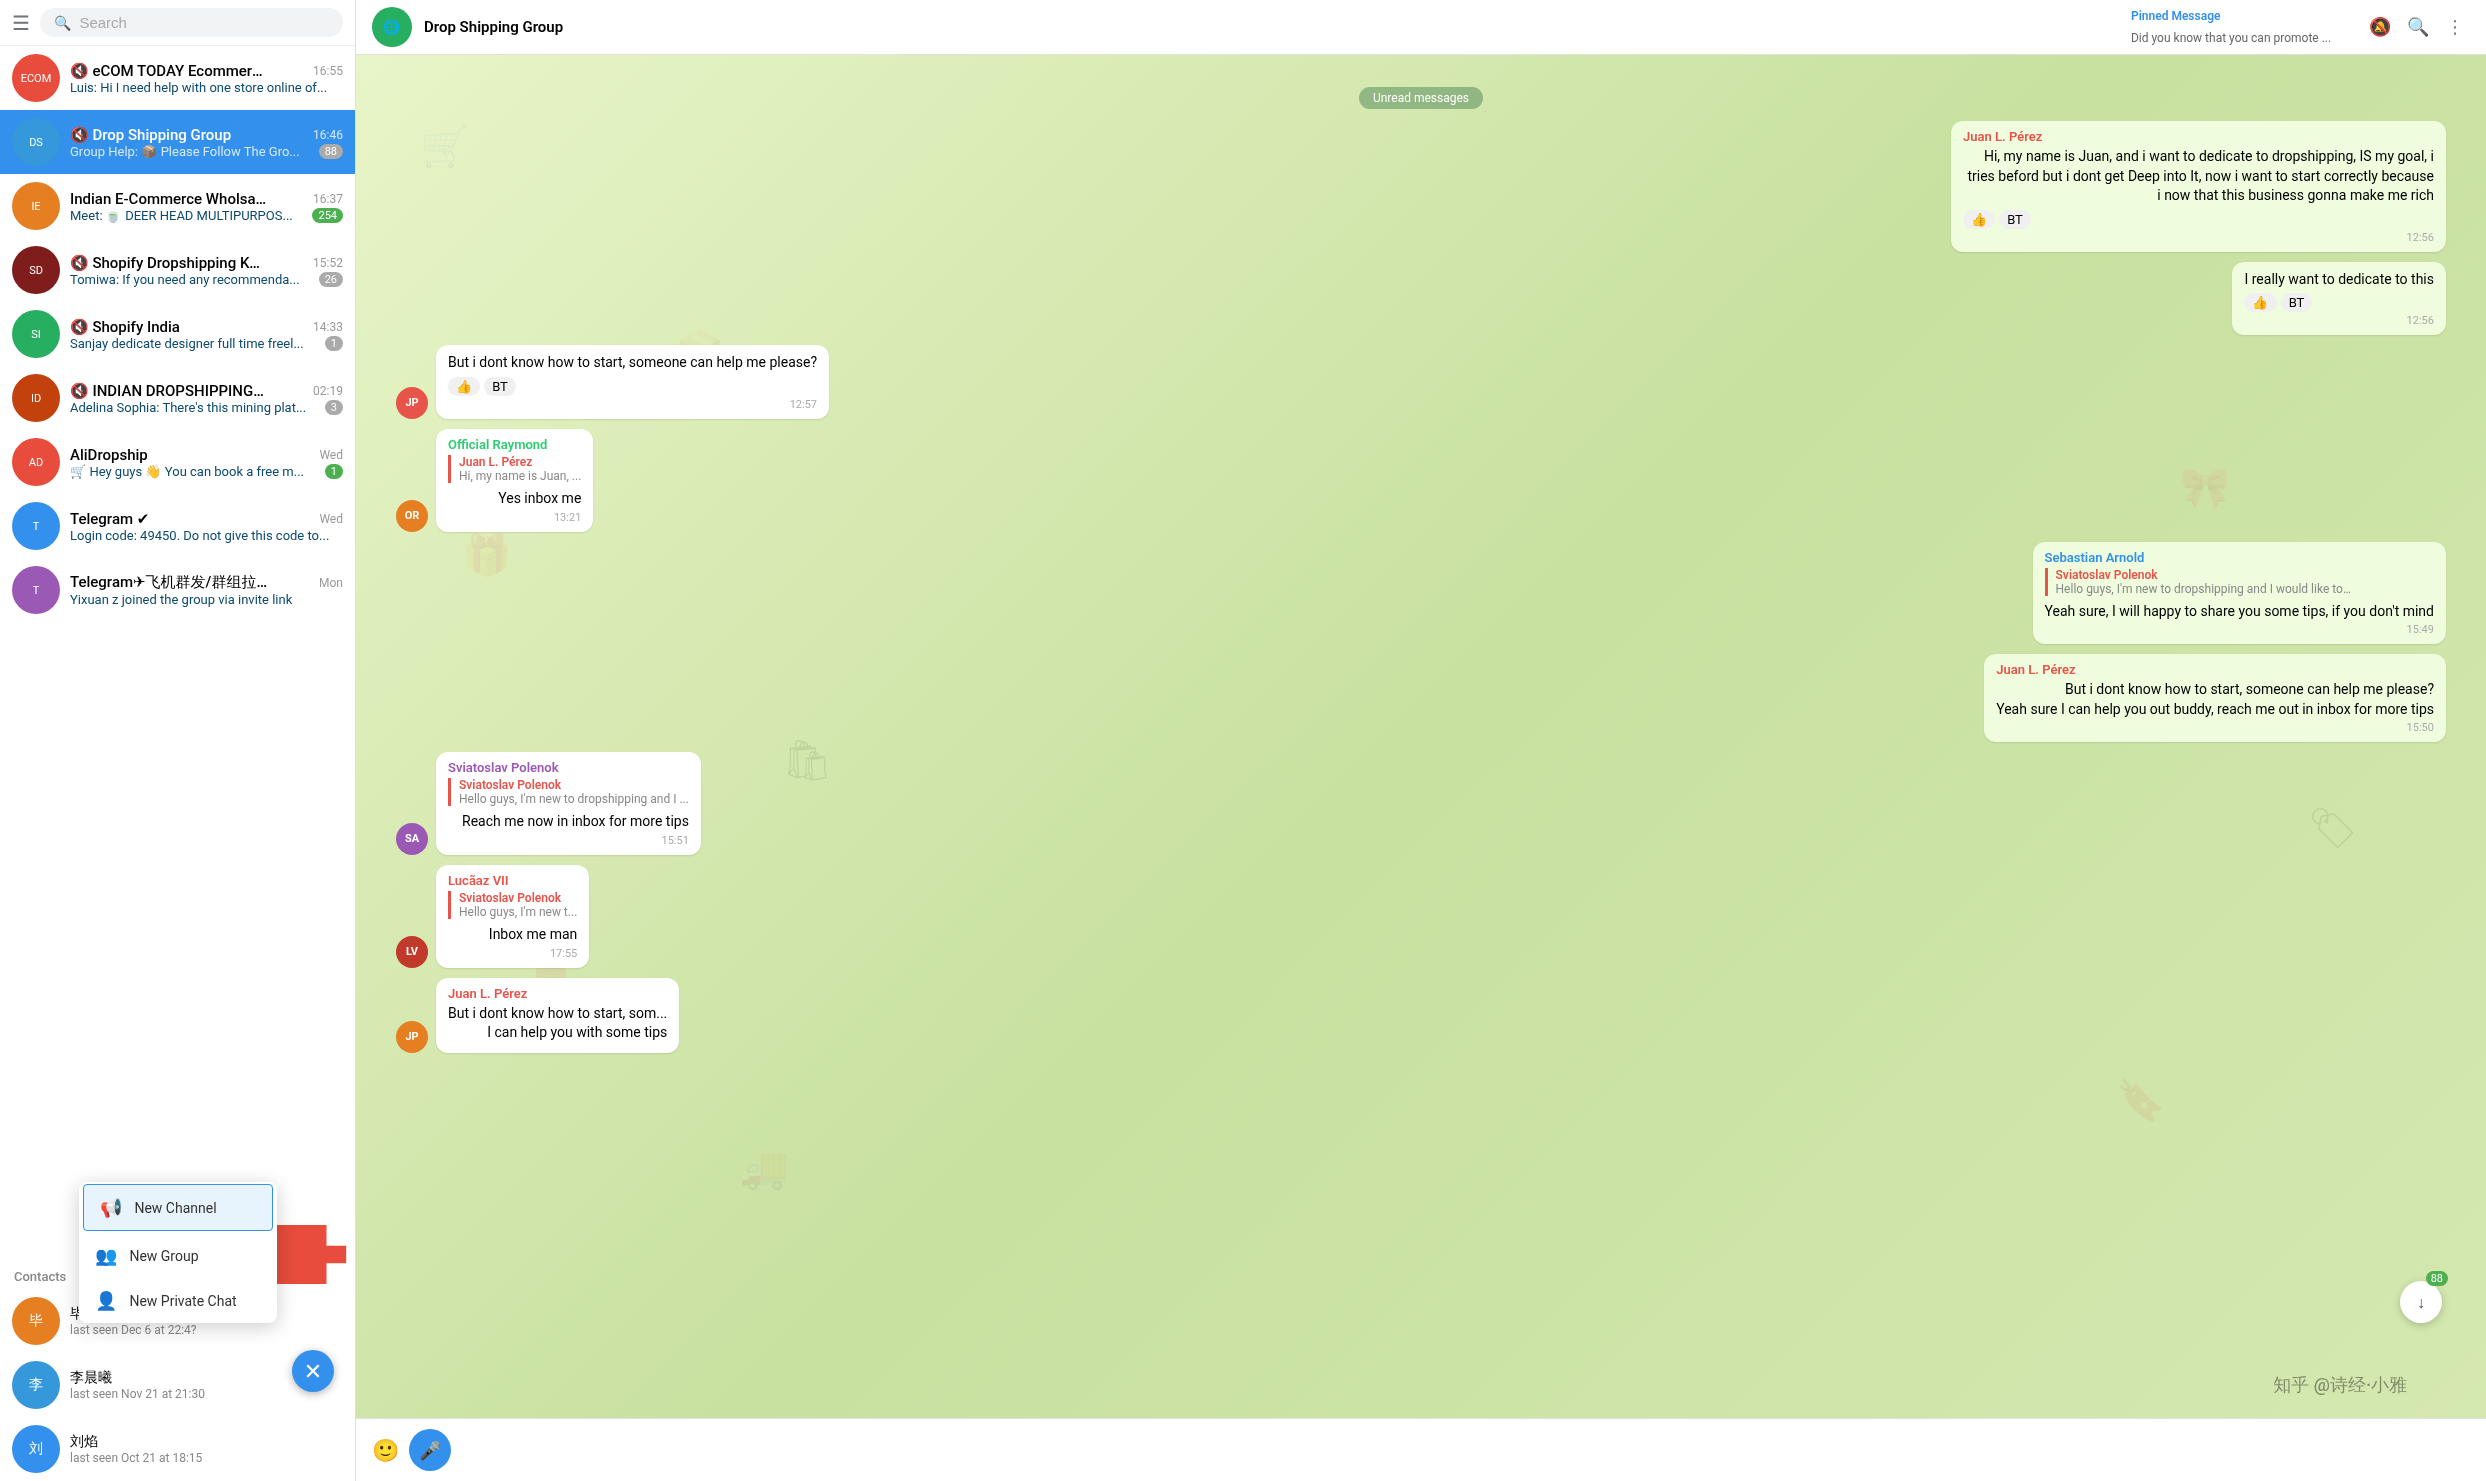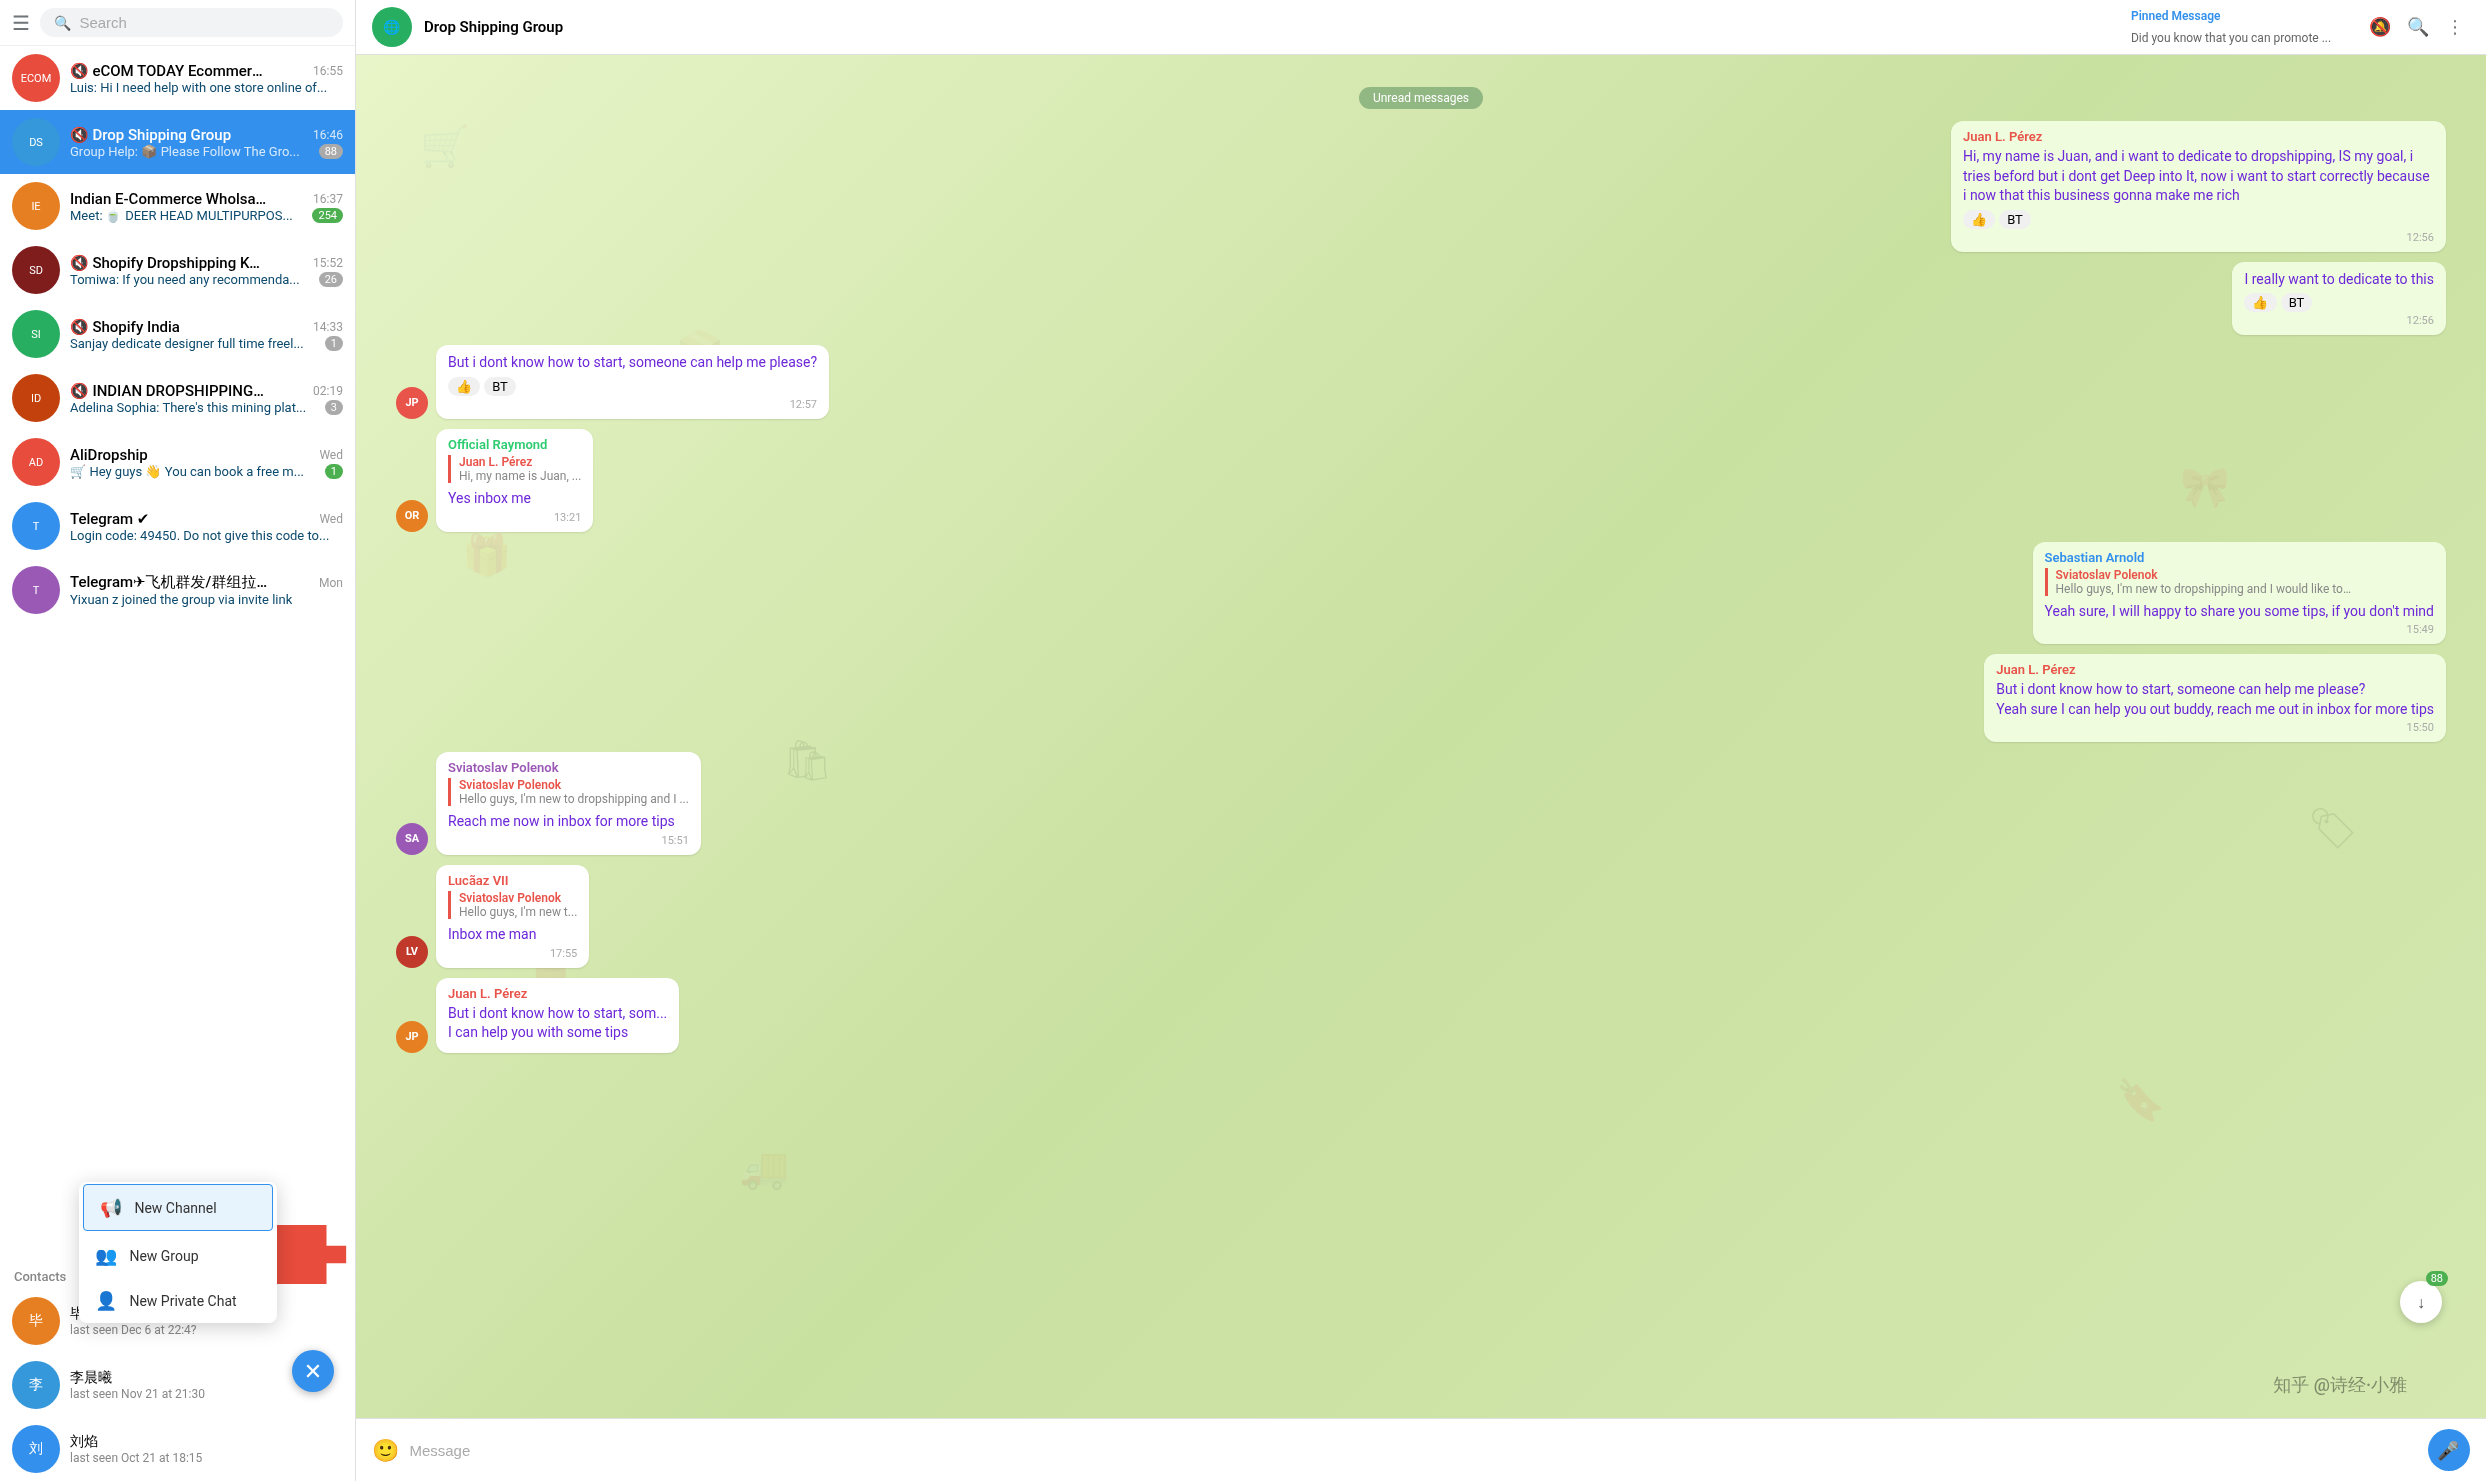--- a/index.html
+++ b/index.html
@@ -65,21 +65,21 @@
     .unread-label { background: rgba(100,150,100,0.6); color: #fff; font-size: 12px; padding: 4px 14px; border-radius: 12px; display: inline-block; }
     .message-bubble { background: #fff; border-radius: 12px; padding: 8px 12px; max-width: 495px; position: relative; box-shadow: 0 1px 2px rgba(0,0,0,0.1); }
     .message-bubble.outgoing { background: #effdde; margin-left: auto; }
     .message-row { display: flex; align-items: flex-end; gap: 8px; margin-bottom: 4px; }
     .message-row.right { justify-content: flex-end; }
     .msg-avatar { width: 32px; height: 32px; border-radius: 50%; display: flex; align-items: center; justify-content: center; font-size: 11px; font-weight: bold; color: #fff; flex-shrink: 0; }
     .sender-name { font-size: 13px; font-weight: 600; color: #e8534a; margin-bottom: 3px; }
     .reply-preview { border-left: 3px solid #e8534a; padding-left: 8px; margin-bottom: 6px; }
     .reply-author { font-size: 12px; font-weight: 600; color: #e8534a; }
     .reply-text { font-size: 12px; color: #888; white-space: nowrap; overflow: hidden; text-overflow: ellipsis; max-width: 297px; }
-    .msg-text { font-size: 14px; color: #6d28d9; line-height: 1.4; }
+    .msg-text { font-size: 14px; color: #000000; line-height: 1.4; text-align: right; }
     .msg-time { font-size: 11px; color: #aaa; text-align: right; margin-top: 2px; }
     .emoji-row { display: flex; align-items: center; gap: 4px; margin-top: 4px; }
     .reaction { background: #f0f0f0; border-radius: 12px; padding: 2px 8px; font-size: 13px; display: flex; align-items: center; gap: 3px; }
 
     
     .watermark { position: absolute; bottom: 79px; right: 30px; color: rgba(0,0,0,0.4); font-size: 22px; font-weight: 500; z-index: 5; }
     .scroll-btn { position: absolute; bottom: 79px; right: 20px; width: 42px; height: 42px; background: #fff; border-radius: 50%; box-shadow: 0 2px 8px rgba(0,0,0,0.2); display: flex; align-items: center; justify-content: center; cursor: pointer; z-index: 10; }
 
     
     .message-input-bar { display: flex; align-items: center; padding: 10px 16px; background: #fff; border-top: 1px solid #e0e0e0; gap: 10px; }
@@ -441,19 +441,18 @@
     <div class="scroll-btn">
       <span style="position: absolute; top: -10px; right: -6px; background: #4caf50; color: #fff; border-radius: 10px; font-size: 11px; padding: 1px 5px;">88</span>
       <span style="font-size: 16px; color: #555;">↓</span>
     </div>
   </div>
 
   <div class="watermark" style="position: absolute; bottom: 84px; right: 79px; color: rgba(0,0,0,0.4); font-size: 18px;">知乎 @诗经·小雅</div>
 
   <div class="message-input-bar">
     <span class="emoji-btn">🙂</span>
-    <input class="message-input" type="text" placeholder="Message" style="">
     <div class="mic-btn">
       <span>🎤</span>
     </div>
   </div>
 </div>
 
 
 </body></html>

